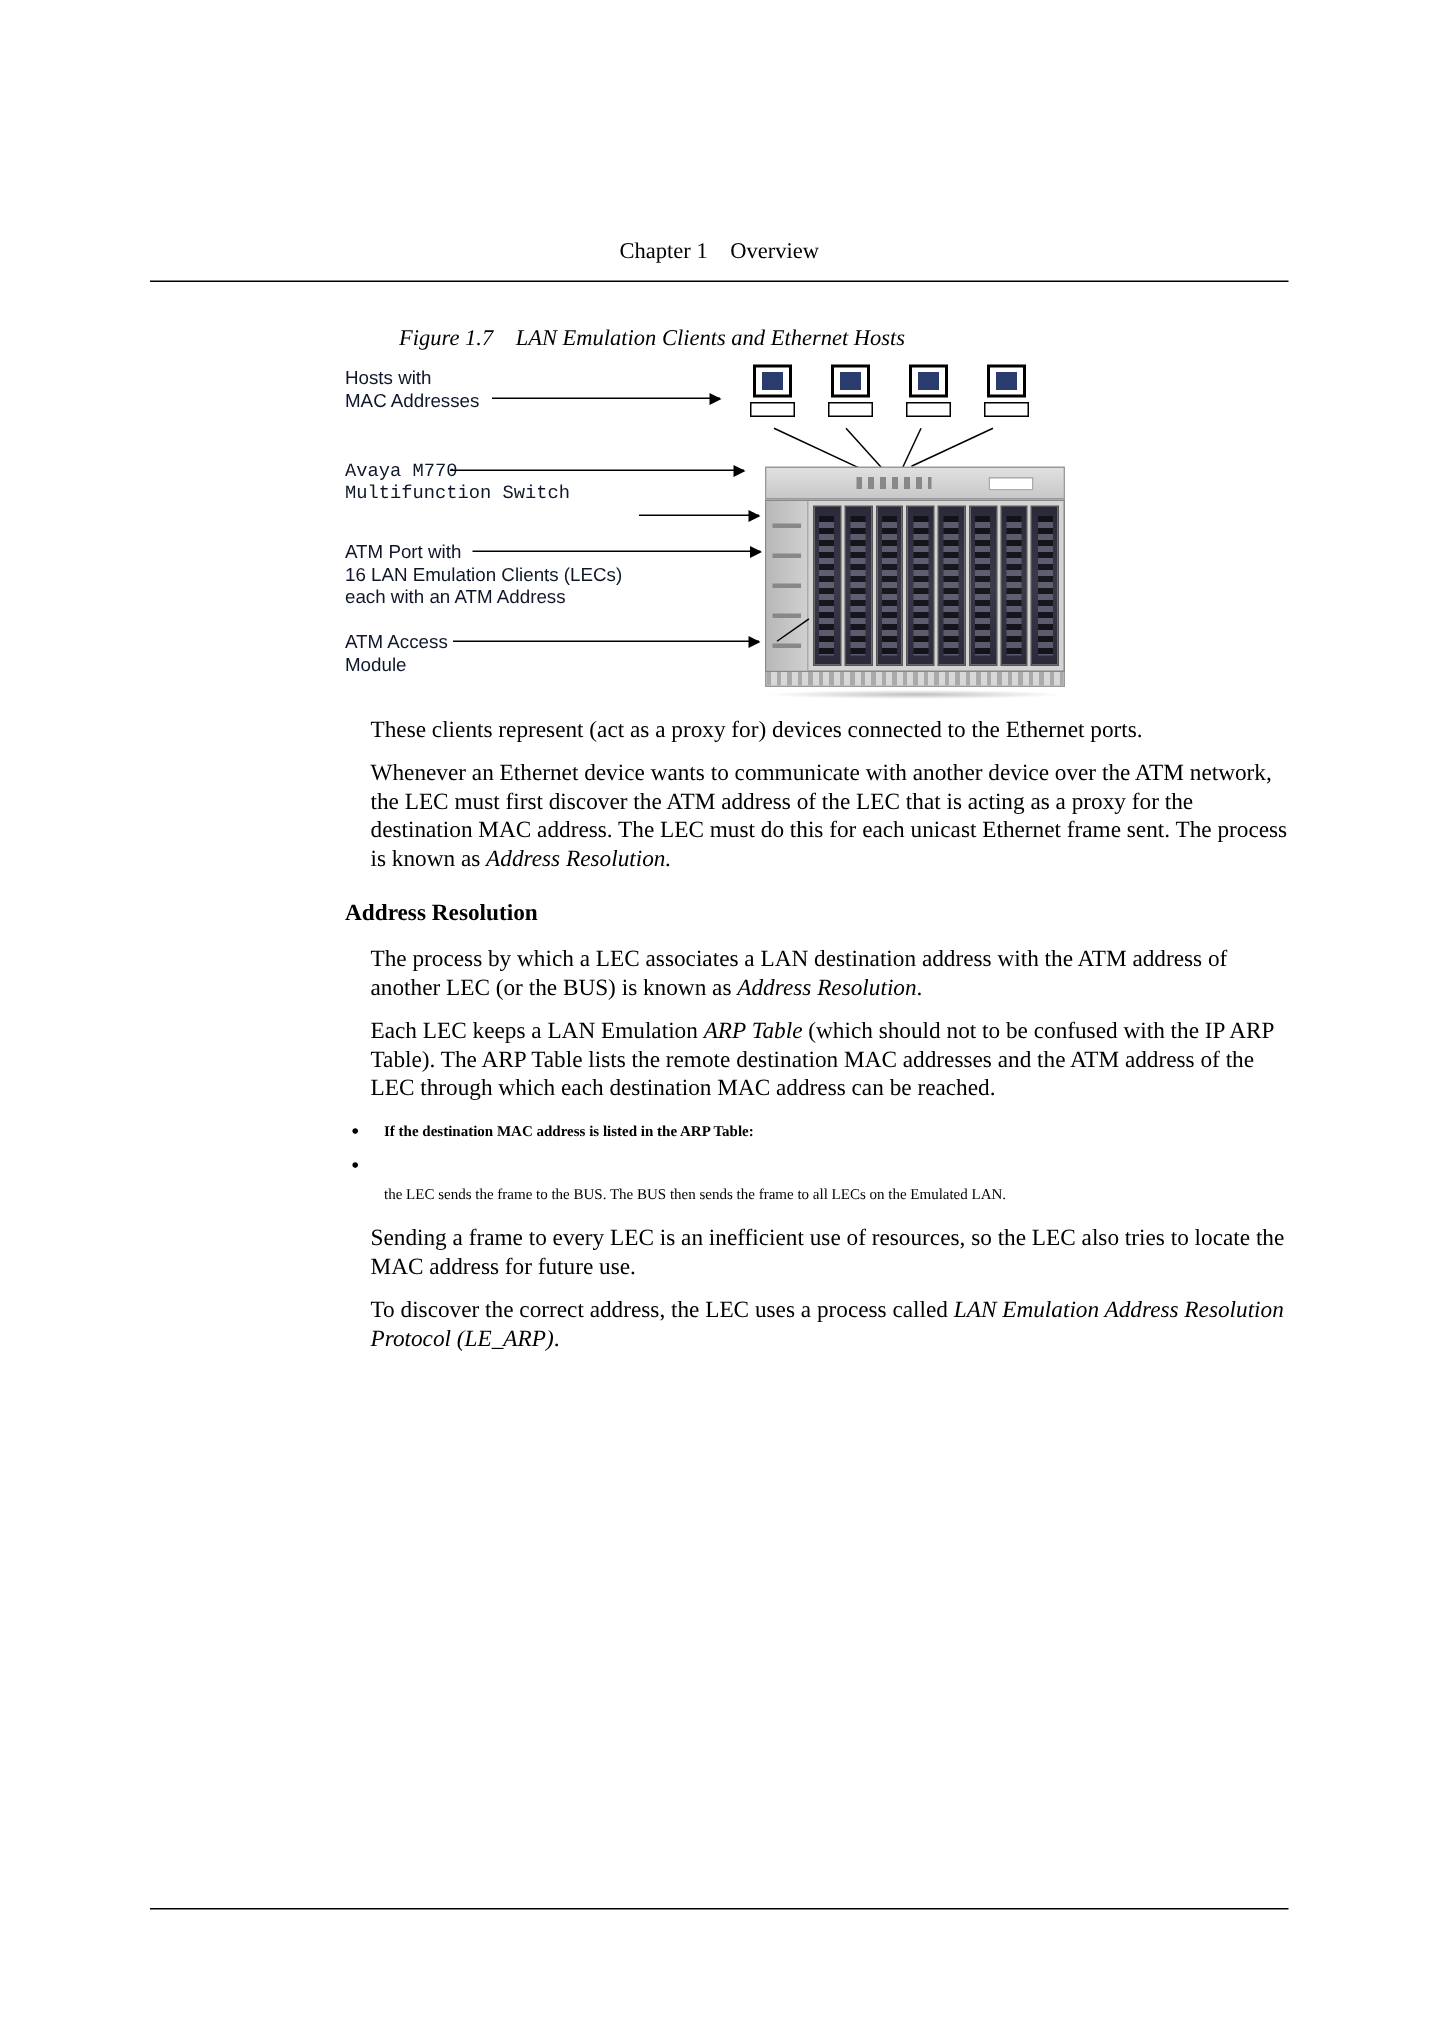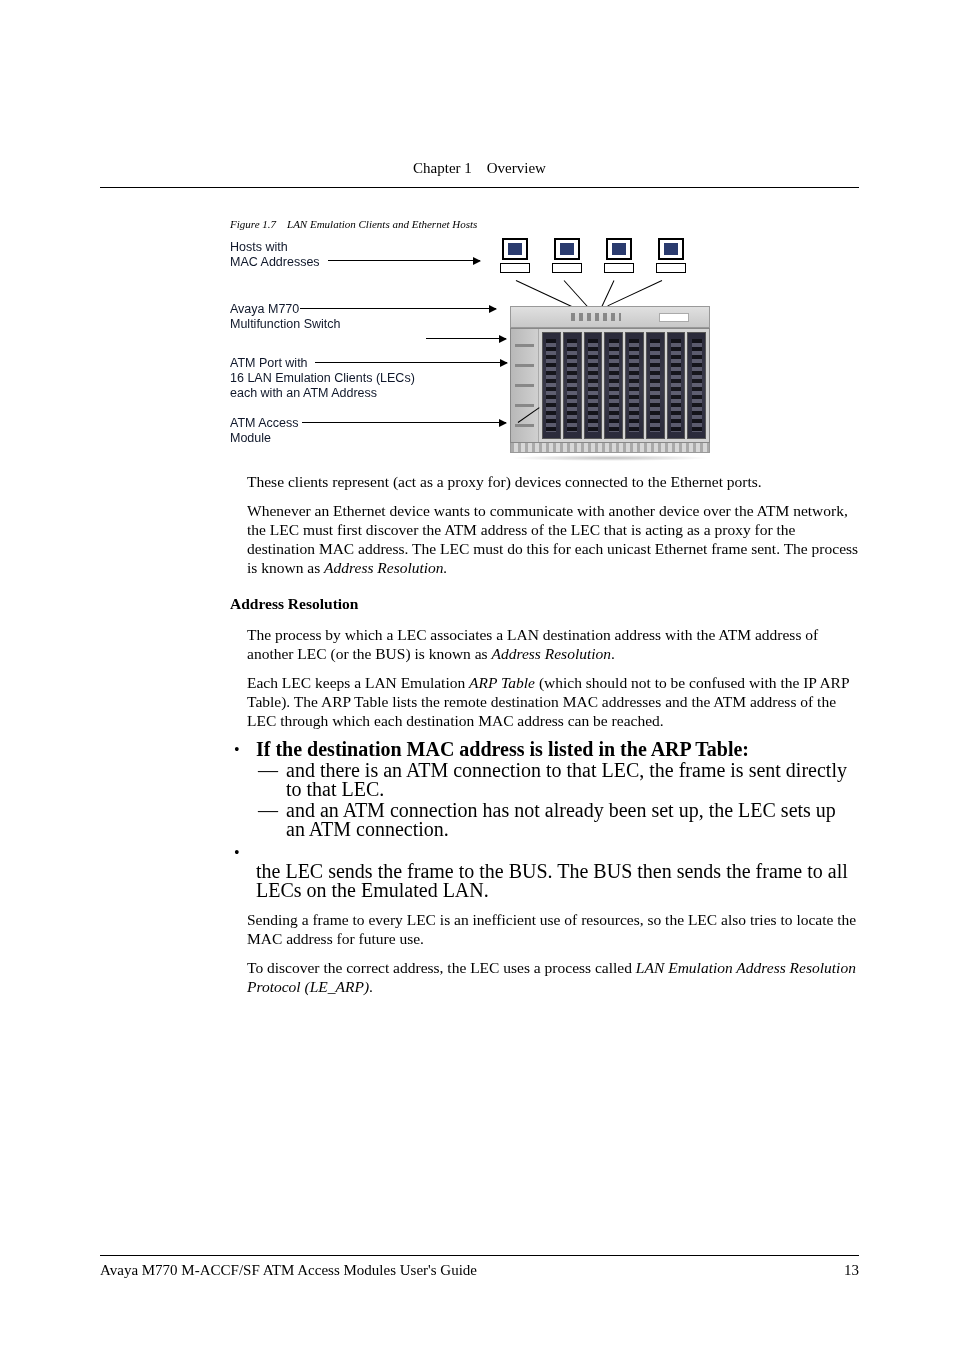--- a/index.html
+++ b/index.html
@@ -21,22 +21,23 @@
   }
   .hr {
     border-top: 1.5px solid #000;
     margin-bottom: 30px;
   }
   .content {
     margin-left: 130px;
   }
   .fig-caption {
     font-style: italic;
-    font-size: 11px;
+    font-size: 15px;
     margin-bottom: 8px;
+    margin-left: 36px;
   }
   .figure {
     position: relative;
     width: 510px;
     height: 220px;
     margin-bottom: 14px;
   }
   
   .lbl {
     position: absolute;
@@ -194,21 +195,21 @@
   }
   .bold-head {
     font-weight: bold;
     font-size: 15.5px;
     margin-top: 18px;
     margin-bottom: 12px;
   }
   ul.top {
     list-style: none;
     padding-left: 0;
-    font-size: 20px;
+    font-size: 10px;
     line-height: 19px;
     margin-bottom: 10px;
   }
   ul.top > li {
     position: relative;
     padding-left: 26px;
     margin-bottom: 4px;
   }
   ul.top > li::before {
     content: "•";
@@ -267,21 +268,21 @@
     </div>
 
     <div class="figure">
 
       <div class="lbl" style="left:0; top:2px;">
         <span>Hosts with</span><br>
         <span>MAC Addresses</span>
       </div>
       <div class="arrow" style="left:98px; top:22px; width:152px;"></div>
 
-      <div class="lbl" style="left:0; top:64px;">
+      <div class="lbl" style="left:0; top:64px;font-family:Liberation Mono, monospace;">
         <span>Avaya M770</span><br>
         <span>Multifunction Switch</span>
       </div>
       <div class="arrow" style="left:70px; top:70px; width:196px;"></div>
 
       <div class="arrow" style="left:196px; top:100px; width:80px;"></div>
 
       <div class="lbl" style="left:0; top:118px;">
         <span>ATM Port with</span><br>
         <span>16 LAN Emulation Clients (LECs)</span><br>
@@ -368,39 +369,31 @@
     </p>
 
     <p class="body">
       <span>Each LEC keeps a LAN Emulation </span><span class="ital">ARP Table</span><span> (which should not to be confused with the IP ARP Table). The ARP Table lists the remote destination MAC addresses and the ATM address of the LEC through which each destination MAC address can be reached.</span>
     </p>
 
 
     <ul class="top">
       <li>
         <span class="bold">If the destination MAC address is listed in the ARP Table:</span>
-        <ul class="sub">
-          <li><span>and there is an ATM connection to that LEC, the frame is sent directly to that LEC.</span></li>
-          <li><span>and an ATM connection has not already been set up, the LEC sets up an ATM connection.</span></li>
-        </ul>
       </li>
       <li>
         <br>
         <span>the LEC sends the frame to the BUS. The BUS then sends the frame to all LECs on the Emulated LAN.</span>
       </li>
     </ul>
 
     <p class="body">Sending a frame to every LEC is an inefficient use of resources, so the LEC also tries to locate the MAC address for future use.</p>
 
     <p class="body">
       <span>To discover the correct address, the LEC uses a process called </span><span class="ital">LAN Emulation Address Resolution Protocol (LE_ARP)</span><span>.</span>
     </p>
 
   </div>
 </div>
 
 <div class="footer">
   <div class="footer-hr"></div>
-  <div class="footer-row">
-    <span>Avaya M770 M-ACCF/SF ATM Access Modules User's Guide</span>
-    <span>13</span>
-  </div>
 </div>
 
 </body></html>

